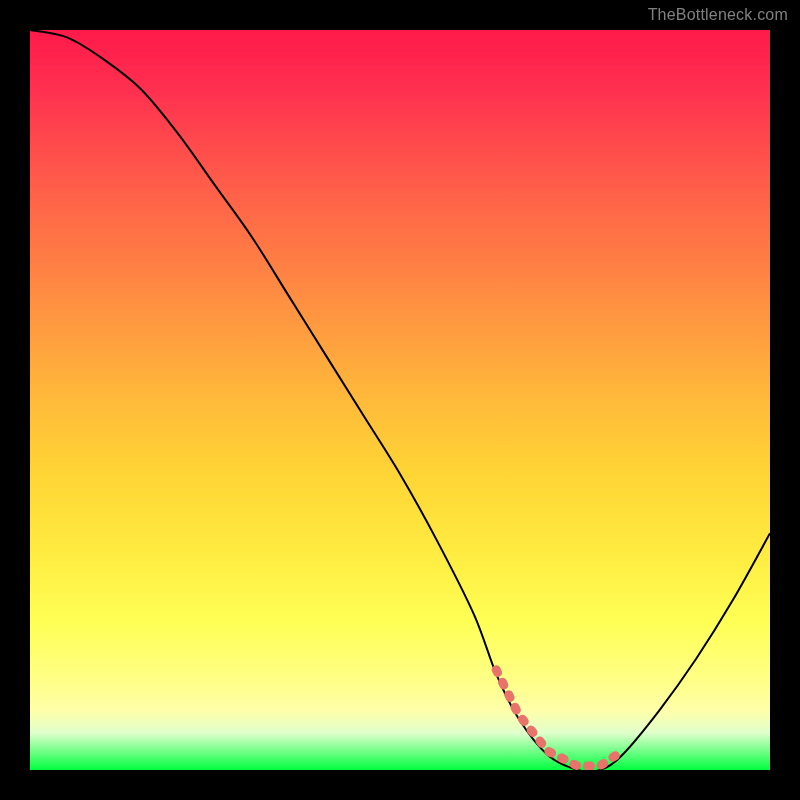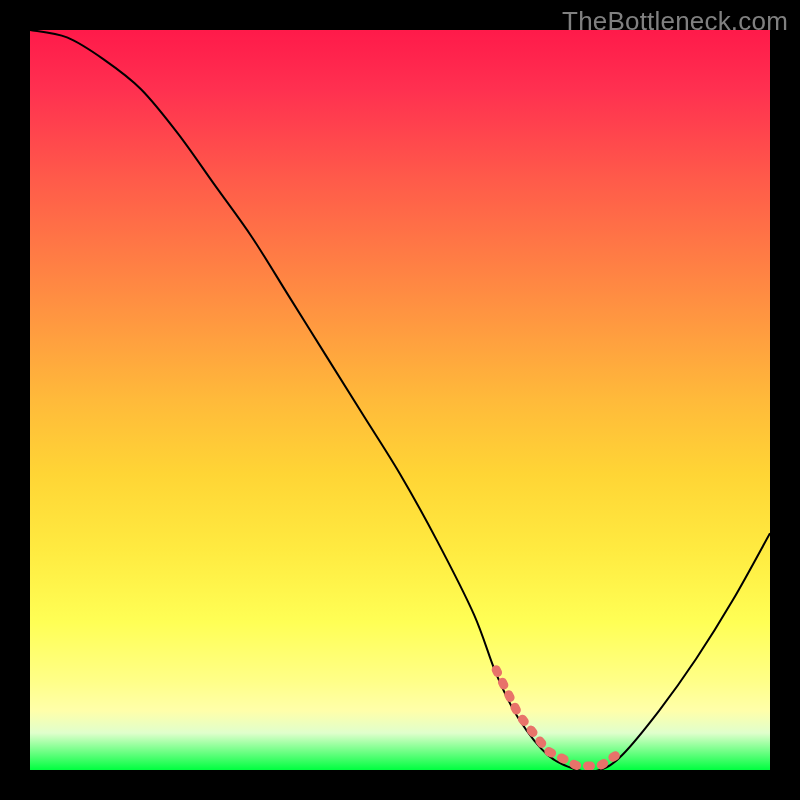--- a/index.html
+++ b/index.html
@@ -10,21 +10,21 @@
     background: #000;
     position: relative;
     overflow: hidden;
     font-family: Arial, sans-serif;
   }
   .watermark {
     position: absolute;
     top: 6px;
     right: 12px;
     color: #808080;
-    font-size: 26px;
+    font-size: 16px;
     font-weight: 500;
     z-index: 10;
     letter-spacing: 0.2px;
   }
   .plot-area {
     position: absolute;
     left: 30px;
     top: 30px;
     width: 740px;
     height: 740px;

